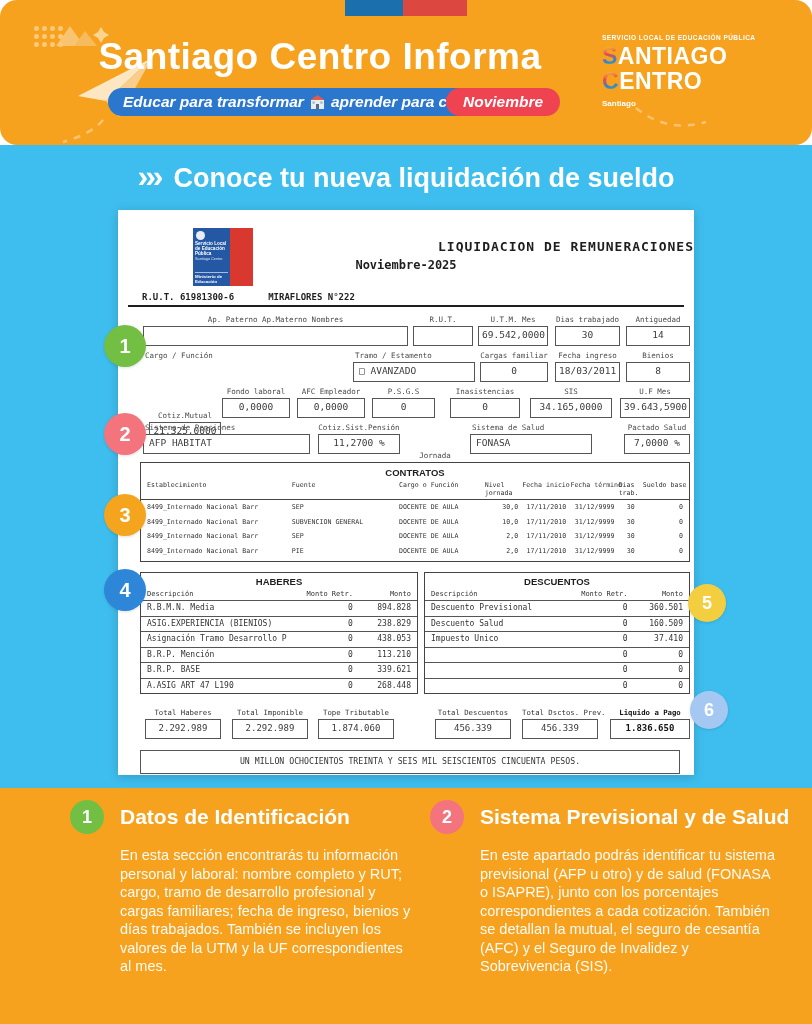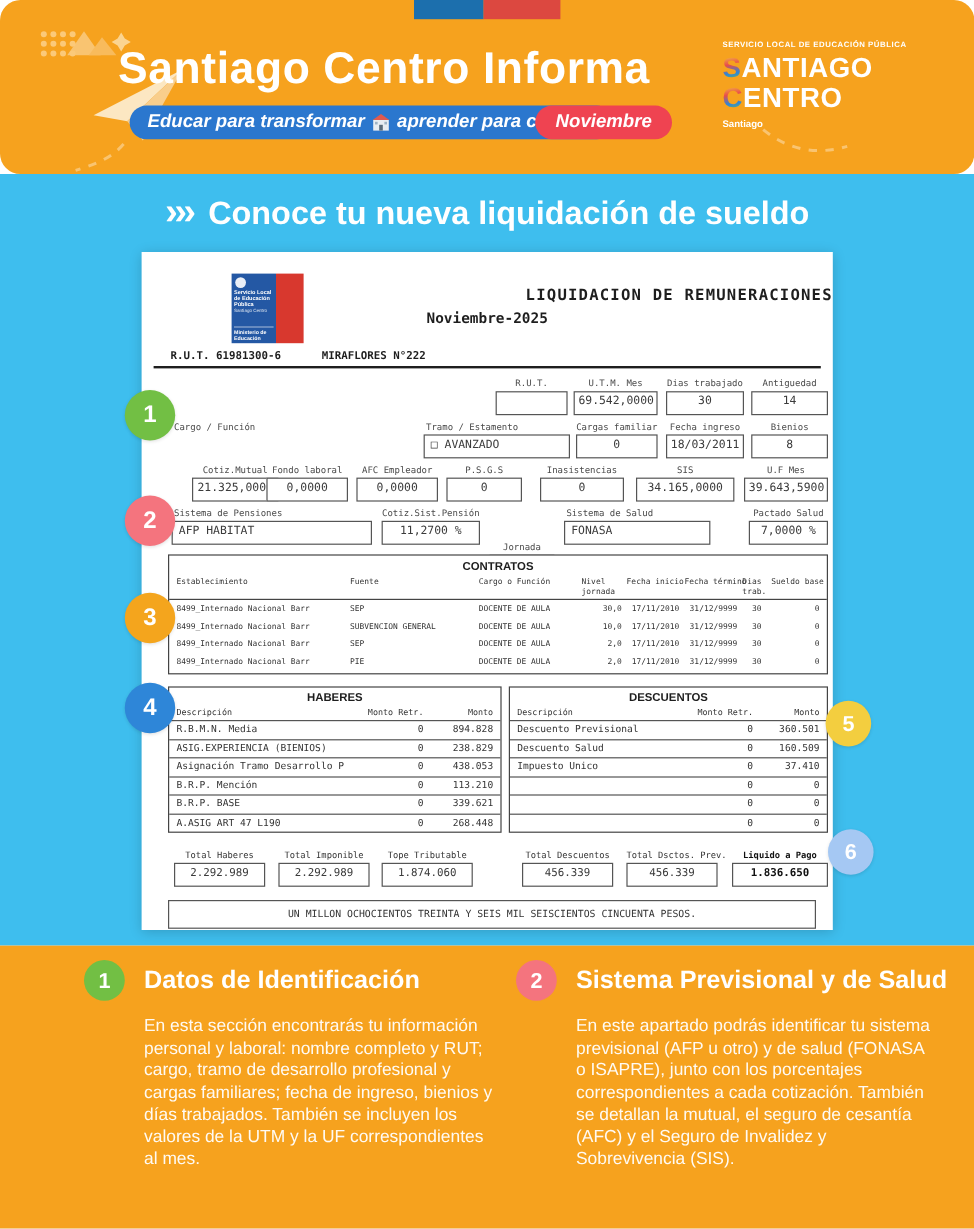--- a/index.html
+++ b/index.html
@@ -60,21 +60,21 @@
   .field { position:absolute; top:0; height:34px; }
   .f-label { font-size:7.5px; color:#4a4a4a; text-align:center; height:12px; line-height:12px; white-space:nowrap; }
   .f-box { border:1.5px solid #555; height:20px; line-height:16.5px; font-size:9.5px; text-align:center; padding:0 3px;
            background:#fff; overflow:hidden; white-space:nowrap; }
   .row1 .f0 { left:25px;  width:265px; } .row1 .f1 { left:295px; width:60px; }
   .row1 .f2 { left:360px; width:70px; }  .row1 .f3 { left:437px; width:65px; }
   .row1 .f4 { left:508px; width:64px; }
   .row2 .f0 { left:25px;  width:195px; } .row2 .f1 { left:235px; width:122px; }
   .row2 .f2 { left:362px; width:68px; }  .row2 .f3 { left:437px; width:65px; }
   .row2 .f4 { left:508px; width:64px; }
-  .row3 .f0 { left:42px;  width:72px; }  .row3 .f1 { left:104px; width:68px; }
+  .row3 .f0 { left:31px;  width:72px;margin-top:24px; }  .row3 .f1 { left:104px; width:68px; }
   .row3 .f2 { left:179px; width:68px; }  .row3 .f3 { left:254px; width:63px; }
   .row3 .f4 { left:332px; width:70px; }  .row3 .f5 { left:412px; width:82px; }
   .row3 .f6 { left:502px; width:70px; }
   .row4 .f0 { left:25px;  width:167px; } .row4 .f1 { left:200px; width:82px; }
   .row4 .f2 { left:290px; width:54px;margin-top:28px; }  .row4 .f3 { left:352px; width:122px; }
   .row4 .f4 { left:506px; width:66px; }
   .row2 .f0 .f-box, .row2 .f1 .f-box, .row4 .f0 .f-box, .row4 .f3 .f-box { text-align:left; padding-left:5px; }
   .row2 .f0 .f-label, .row2 .f1 .f-label, .row4 .f0 .f-label, .row4 .f3 .f-label { text-align:left; padding-left:2px; }
 
   
@@ -209,20 +209,24 @@
         <div class="doc-logo-red"></div>
       </div>
       <div class="doc-title">LIQUIDACION DE REMUNERACIONES</div>
       <div class="doc-period">Noviembre-2025</div>
       <div class="doc-rutline">
         <span>R.U.T. 61981300-6</span><span class="doc-addr">MIRAFLORES N°222</span>
       </div>
       <div class="doc-hr"></div>
 
       <div class="id-row row1">
+          <div class="field f0">
+            <div class="f-label">Ap. Paterno Ap.Materno Nombres</div>
+            <div class="f-box"></div>
+          </div>
           <div class="field f1">
             <div class="f-label">R.U.T.</div>
             <div class="f-box"></div>
           </div>
           <div class="field f2">
             <div class="f-label">U.T.M. Mes</div>
             <div class="f-box">69.542,0000</div>
           </div>
           <div class="field f3">
             <div class="f-label">Dias trabajado</div>

